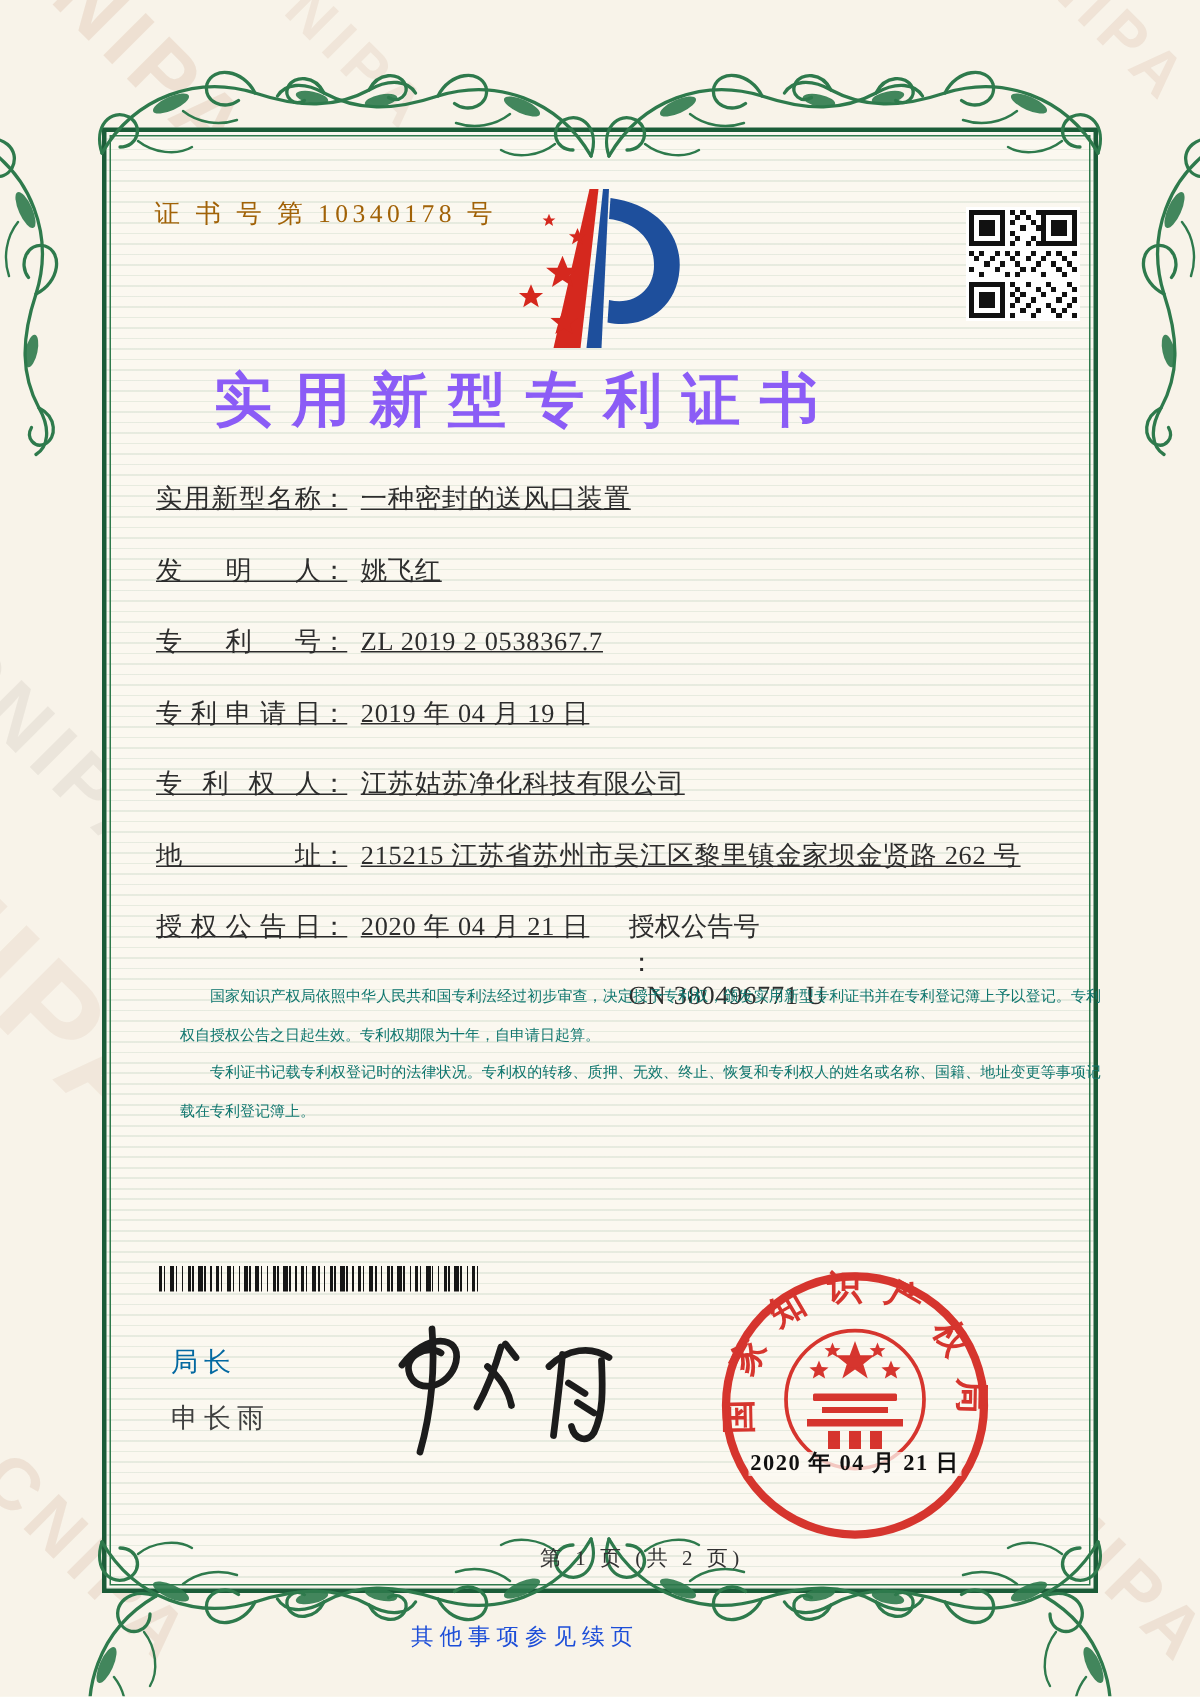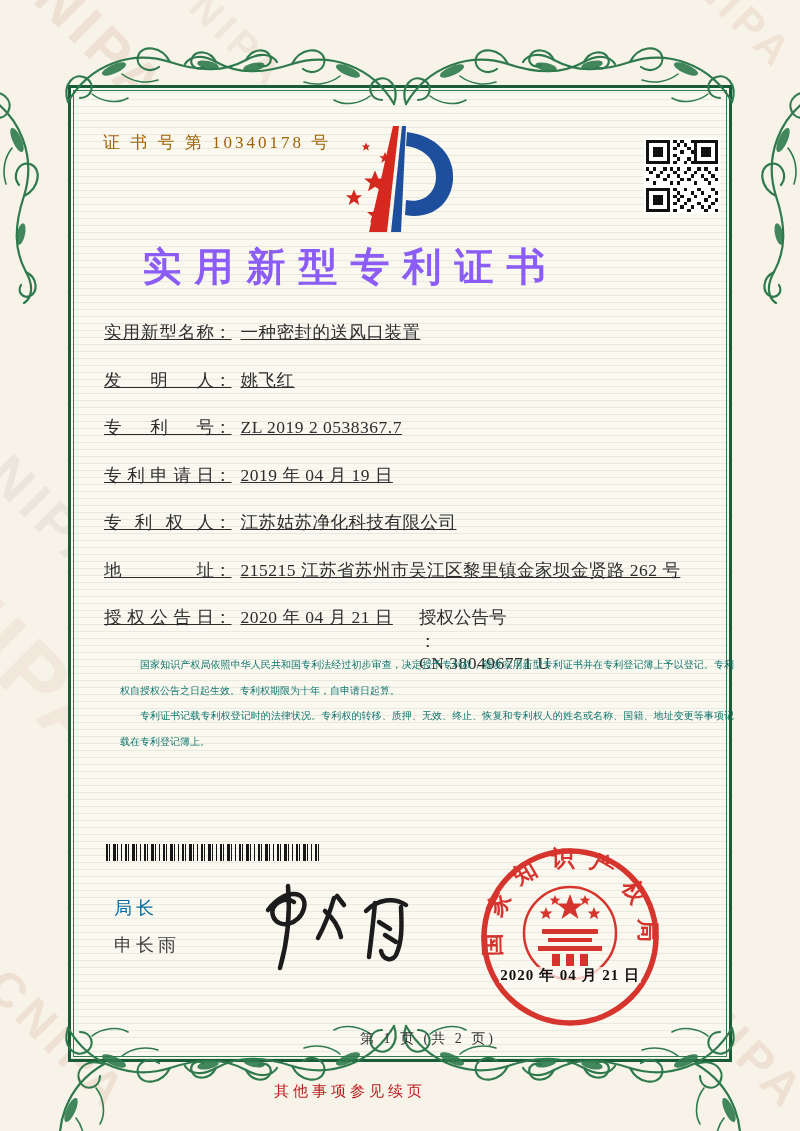--- a/index.html
+++ b/index.html
@@ -75,21 +75,21 @@
     position:absolute;left:478px;top:966px;width:184px;text-align:center;
     font-size:15px;font-weight:600;color:#101010;letter-spacing:1px;
   }
   .seal-date span{background:rgba(252,250,243,.75);padding:0 1px;}
   .page-info{
     position:absolute;left:68px;top:1030px;width:624px;text-align:center;
     font-size:14px;letter-spacing:3px;color:#333;margin-left:48px;
   }
   .footer-note{
     position:absolute;left:0;top:1082px;width:700px;text-align:center;
-    font-size:15px;letter-spacing:4px;color:#b91c1c;
+    font-size:15px;letter-spacing:4px;color:#1d4ed8;
   }
 </style>
 </head>
 <body>
 
 <div class="page">
 
   <div class="wm" style="left:-18px;top:-8px;font-size:58px;">CNIPA</div>
   <div class="wm" style="left:150px;top:6px;font-size:40px;color:rgba(214,181,160,.22);">CNIPA</div>
   <div class="wm" style="left:652px;top:-18px;font-size:42px;color:rgba(214,181,160,.25);">CNIPA</div>

